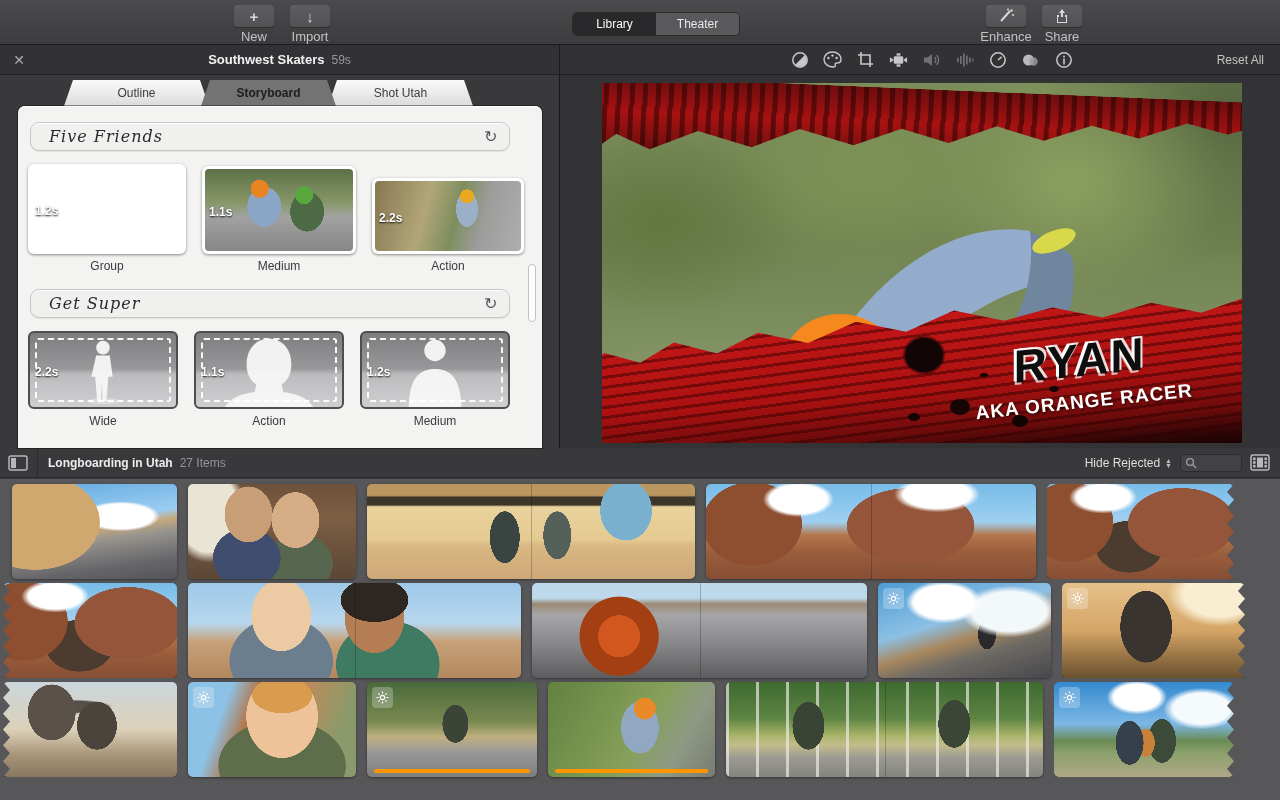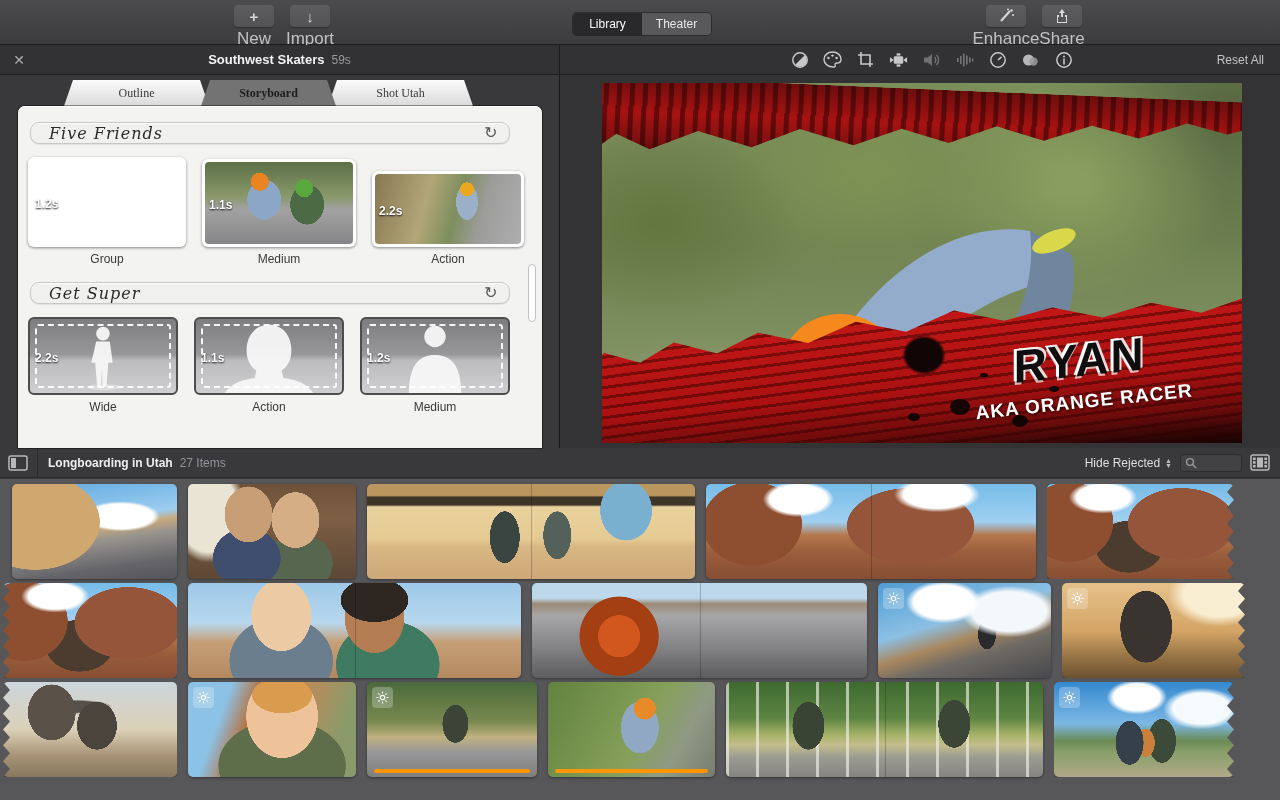--- a/index.html
+++ b/index.html
@@ -8,26 +8,26 @@
 
   
   #topbar{position:absolute;left:0;top:0;width:1280px;height:45px;
     background:linear-gradient(180deg,#4b4b4d 0%,#424244 60%,#3c3c3e 100%);
     border-bottom:1px solid #1c1c1e;}
   .tb-group{position:absolute;top:5px;display:flex;gap:12px;}
   .tb-item{display:flex;flex-direction:column;align-items:center;width:44px;}
   .tb-btn{width:40px;height:22px;border-radius:4px;background:linear-gradient(#5d5d5f,#525254);
     box-shadow:0 1px 1px rgba(0,0,0,.3);display:flex;align-items:center;justify-content:center;
     color:#d6d6d8;font-size:15px;font-weight:bold;cursor:default;}
-  .tb-label{font-size:17px;color:#c2c2c4;margin-top:2px;}
+  .tb-label{font-size:13px;color:#c2c2c4;margin-top:2px;}
   #grp-new{left:232px;}
   #grp-right{left:984px;}
   .seg{position:absolute;left:573px;top:13px;display:flex;border-radius:4px;overflow:hidden;
     box-shadow:0 0 0 1px rgba(0,0,0,.35);}
-  .seg-btn{width:69px;height:22px;display:flex;align-items:center;justify-content:center;
+  .seg-btn{width:83px;height:22px;display:flex;align-items:center;justify-content:center;
     font-size:12px;color:#e8e8ea;background:#59595b;}
   .seg-btn.sel{background:#29292b;color:#fafafa;}
 
   
   #hdr-row{position:absolute;left:0;top:45px;width:1280px;height:30px;display:flex;}
   #proj-hdr{width:560px;height:30px;background:#323234;border-bottom:1px solid #202022;
     position:relative;display:flex;align-items:center;justify-content:center;border-right:1px solid #1a1a1c;}
   #proj-close{position:absolute;left:10px;top:6px;color:#aeaeb0;font-size:14px;width:18px;height:18px;
     display:flex;align-items:center;justify-content:center;}
   #proj-title{font-size:13px;font-weight:bold;color:#f2f2f4;}
@@ -41,30 +41,30 @@
 
   
   #main{position:absolute;left:0;top:75px;width:1280px;height:373px;display:flex;}
   #left-col{width:560px;height:373px;background:#39393b;position:relative;border-right:1px solid #1a1a1c;}
   #right-col{flex:1;height:373px;background:#333335;position:relative;}
 
   
   #tabs{position:absolute;left:68px;top:5px;display:flex;z-index:1;}
   .tab{height:26px;display:flex;align-items:center;justify-content:center;font-size:12px;color:#3c3c3c;
     background:linear-gradient(#fbfbfb,#dadada);
-    clip-path:polygon(9px 0,calc(100% - 9px) 0,100% 100%,0 100%);margin:0 -4px;font-family:Liberation Serif, serif;}
+    clip-path:polygon(9px 0,calc(100% - 9px) 0,100% 100%,0 100%);margin:0 -4px;}
   .tab.active{background:#737373;font-weight:bold;color:#1d1d1d;z-index:2;}
 
   
   #card{position:absolute;left:18px;top:31px;width:524px;bottom:0;background:#f3f3f2;
     border-radius:7px 7px 0 0;box-shadow:0 0 0 1px rgba(0,0,0,.4), inset 0 1px 0 #fff;z-index:1;overflow:hidden;}
   #card-scrollbar{position:absolute;right:4px;top:10px;bottom:8px;width:11px;}
   #card-thumb{position:absolute;left:1px;top:148px;width:8px;height:58px;background:#fdfdfd;
     border:1px solid #c2c2c2;border-radius:5px;}
-  .sect-hdr{margin:16px 32px 0 12px;height:22px;background:#f0f0ef;border:1px solid #c7c7c5;
+  .sect-hdr{margin:16px 32px 0 12px;height:29px;background:#f0f0ef;border:1px solid #c7c7c5;
     border-radius:9px;display:flex;align-items:center;padding:0 12px 0 18px;
     box-shadow:inset 0 1px 0 #fff,0 1px 1px rgba(0,0,0,.07);gap:32px;}
   .sect-title{font-family:"DejaVu Serif",serif;font-style:italic;font-size:16px;color:#2a2a2a;letter-spacing:1px;}
   .sect-undo{margin-left:auto;font-size:16px;color:#555;line-height:1;transform:scaleX(-1);}
   .shots-row{display:flex;align-items:flex-end;gap:16px;padding:13px 6px 0 10px;}
   .shot-wrap{display:flex;flex-direction:column;align-items:center;}
   .shot{position:relative;border-radius:6px;background:#fff;padding:3px;
     box-shadow:0 1px 3px rgba(0,0,0,.45);}
   .shot-img{width:100%;height:100%;border-radius:4px;position:relative;overflow:hidden;}
   .shot-dur{position:absolute;left:7px;top:44%;font-size:12px;font-weight:bold;color:#fff;

